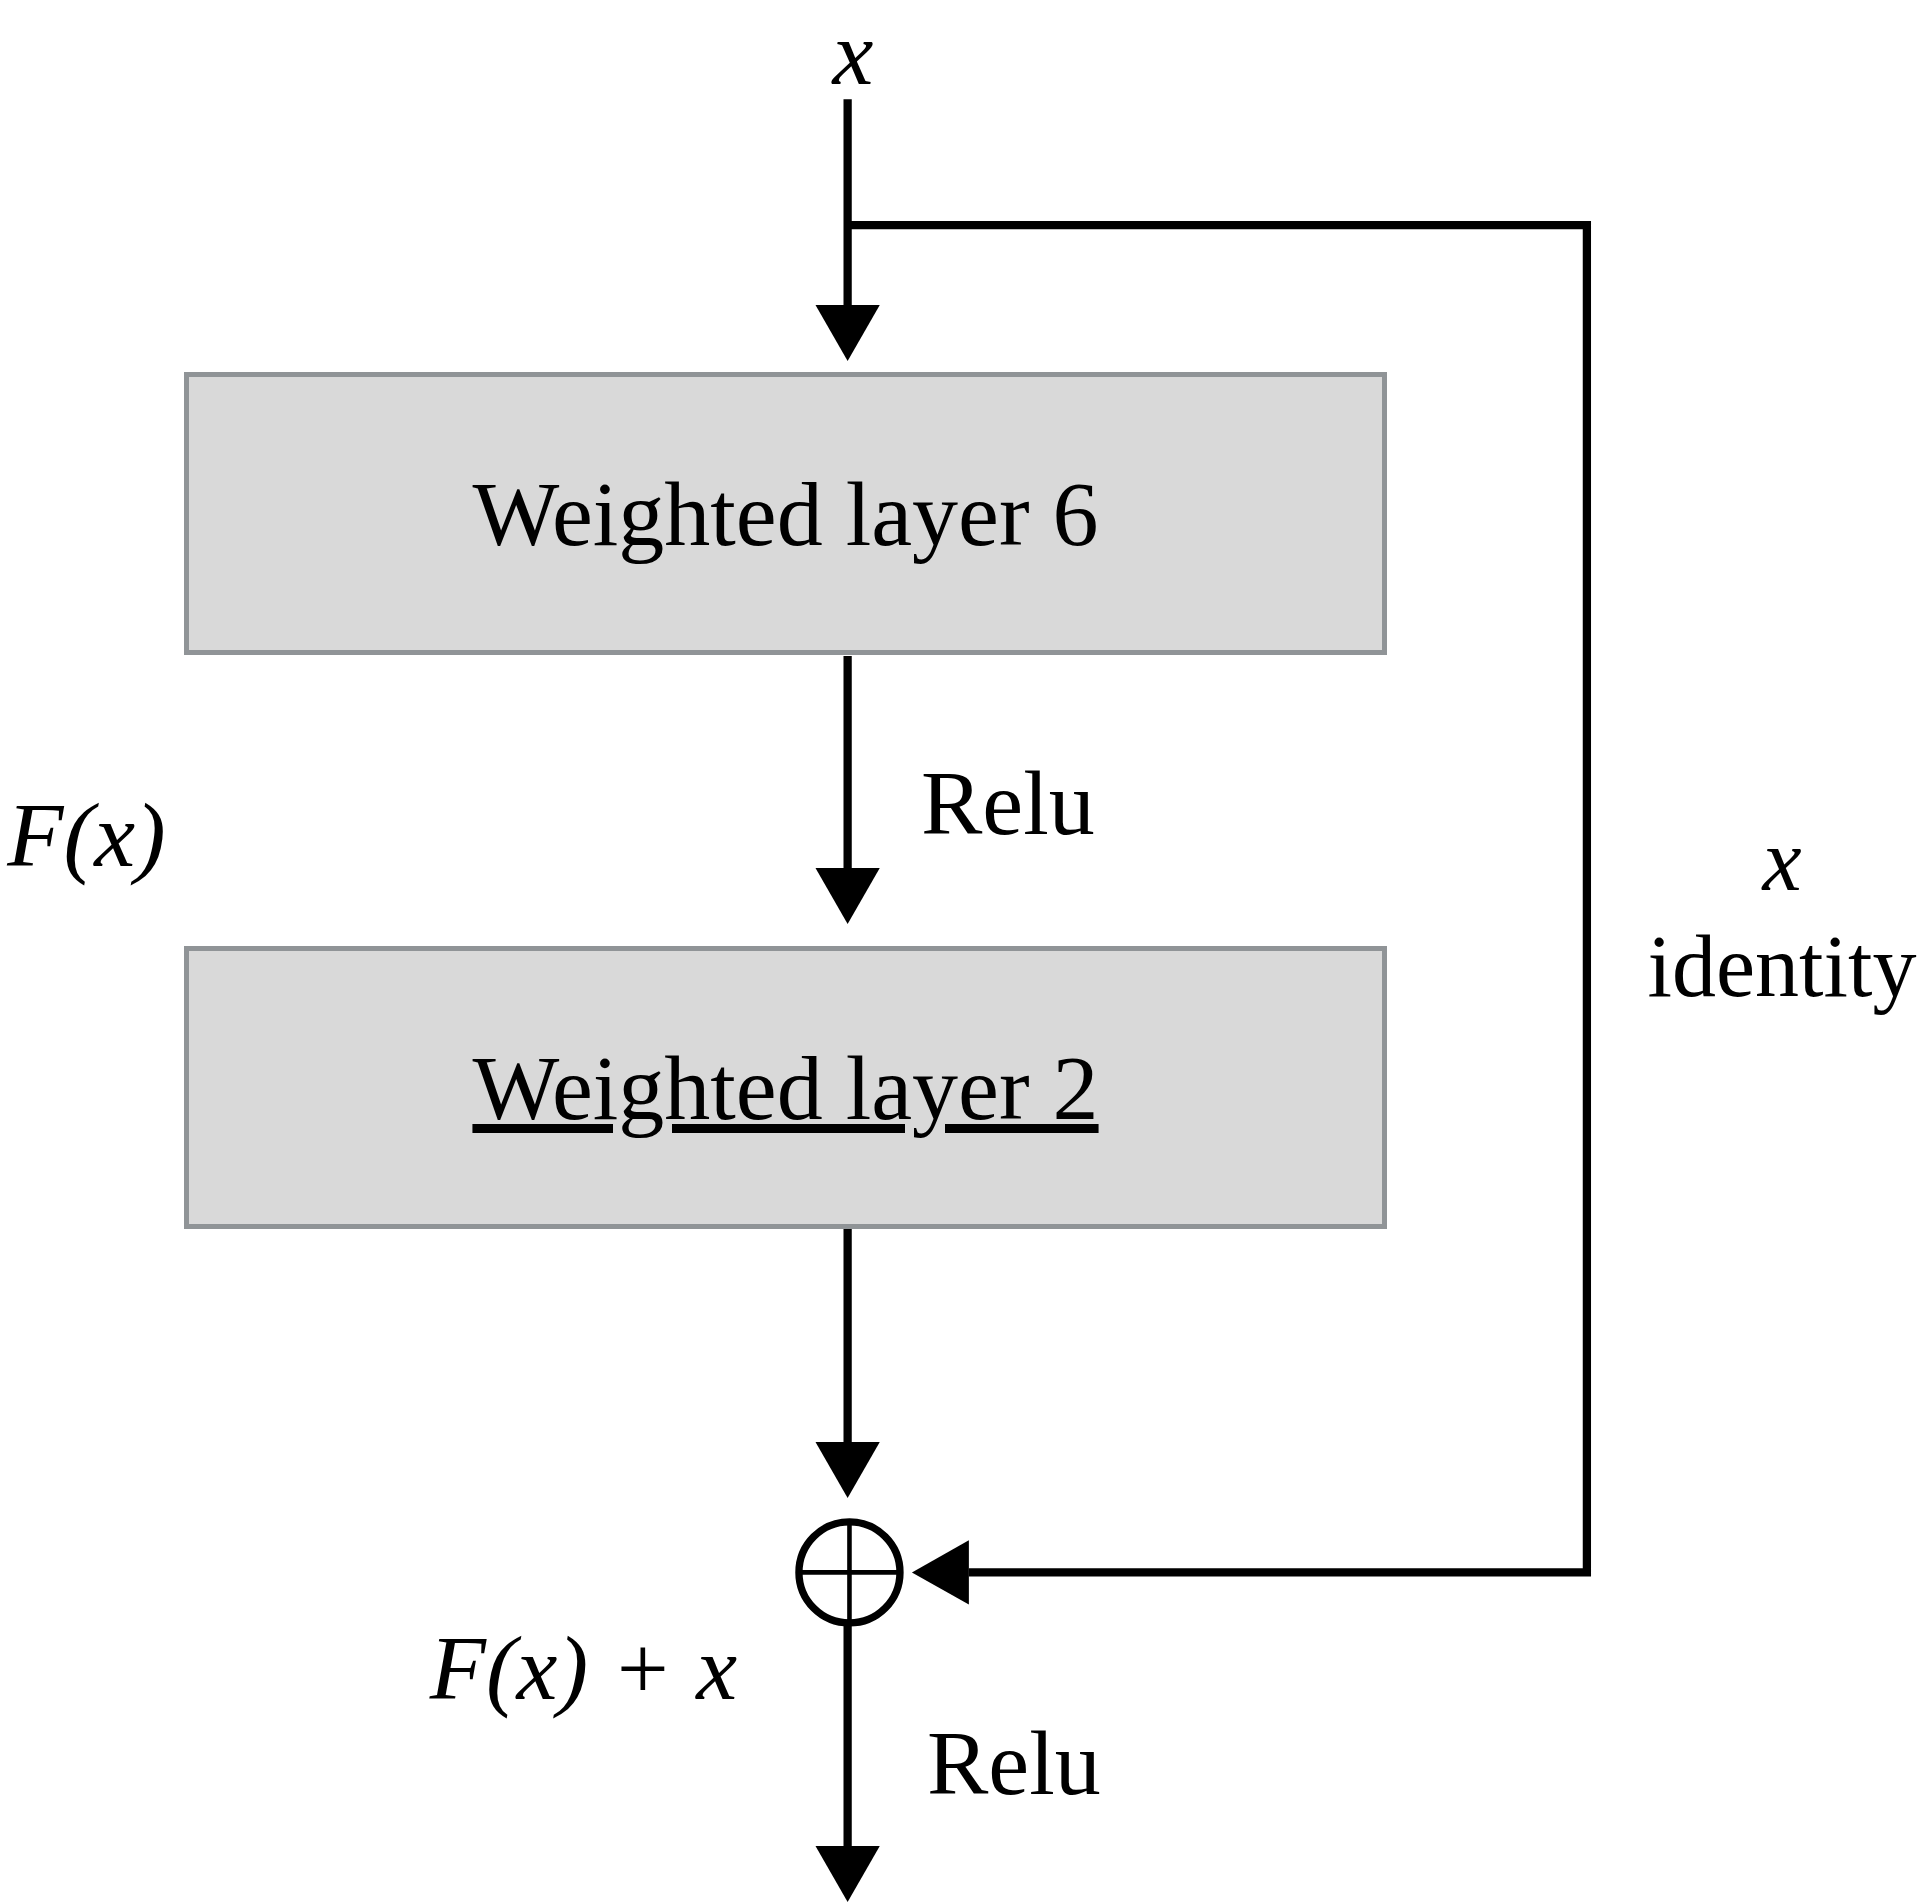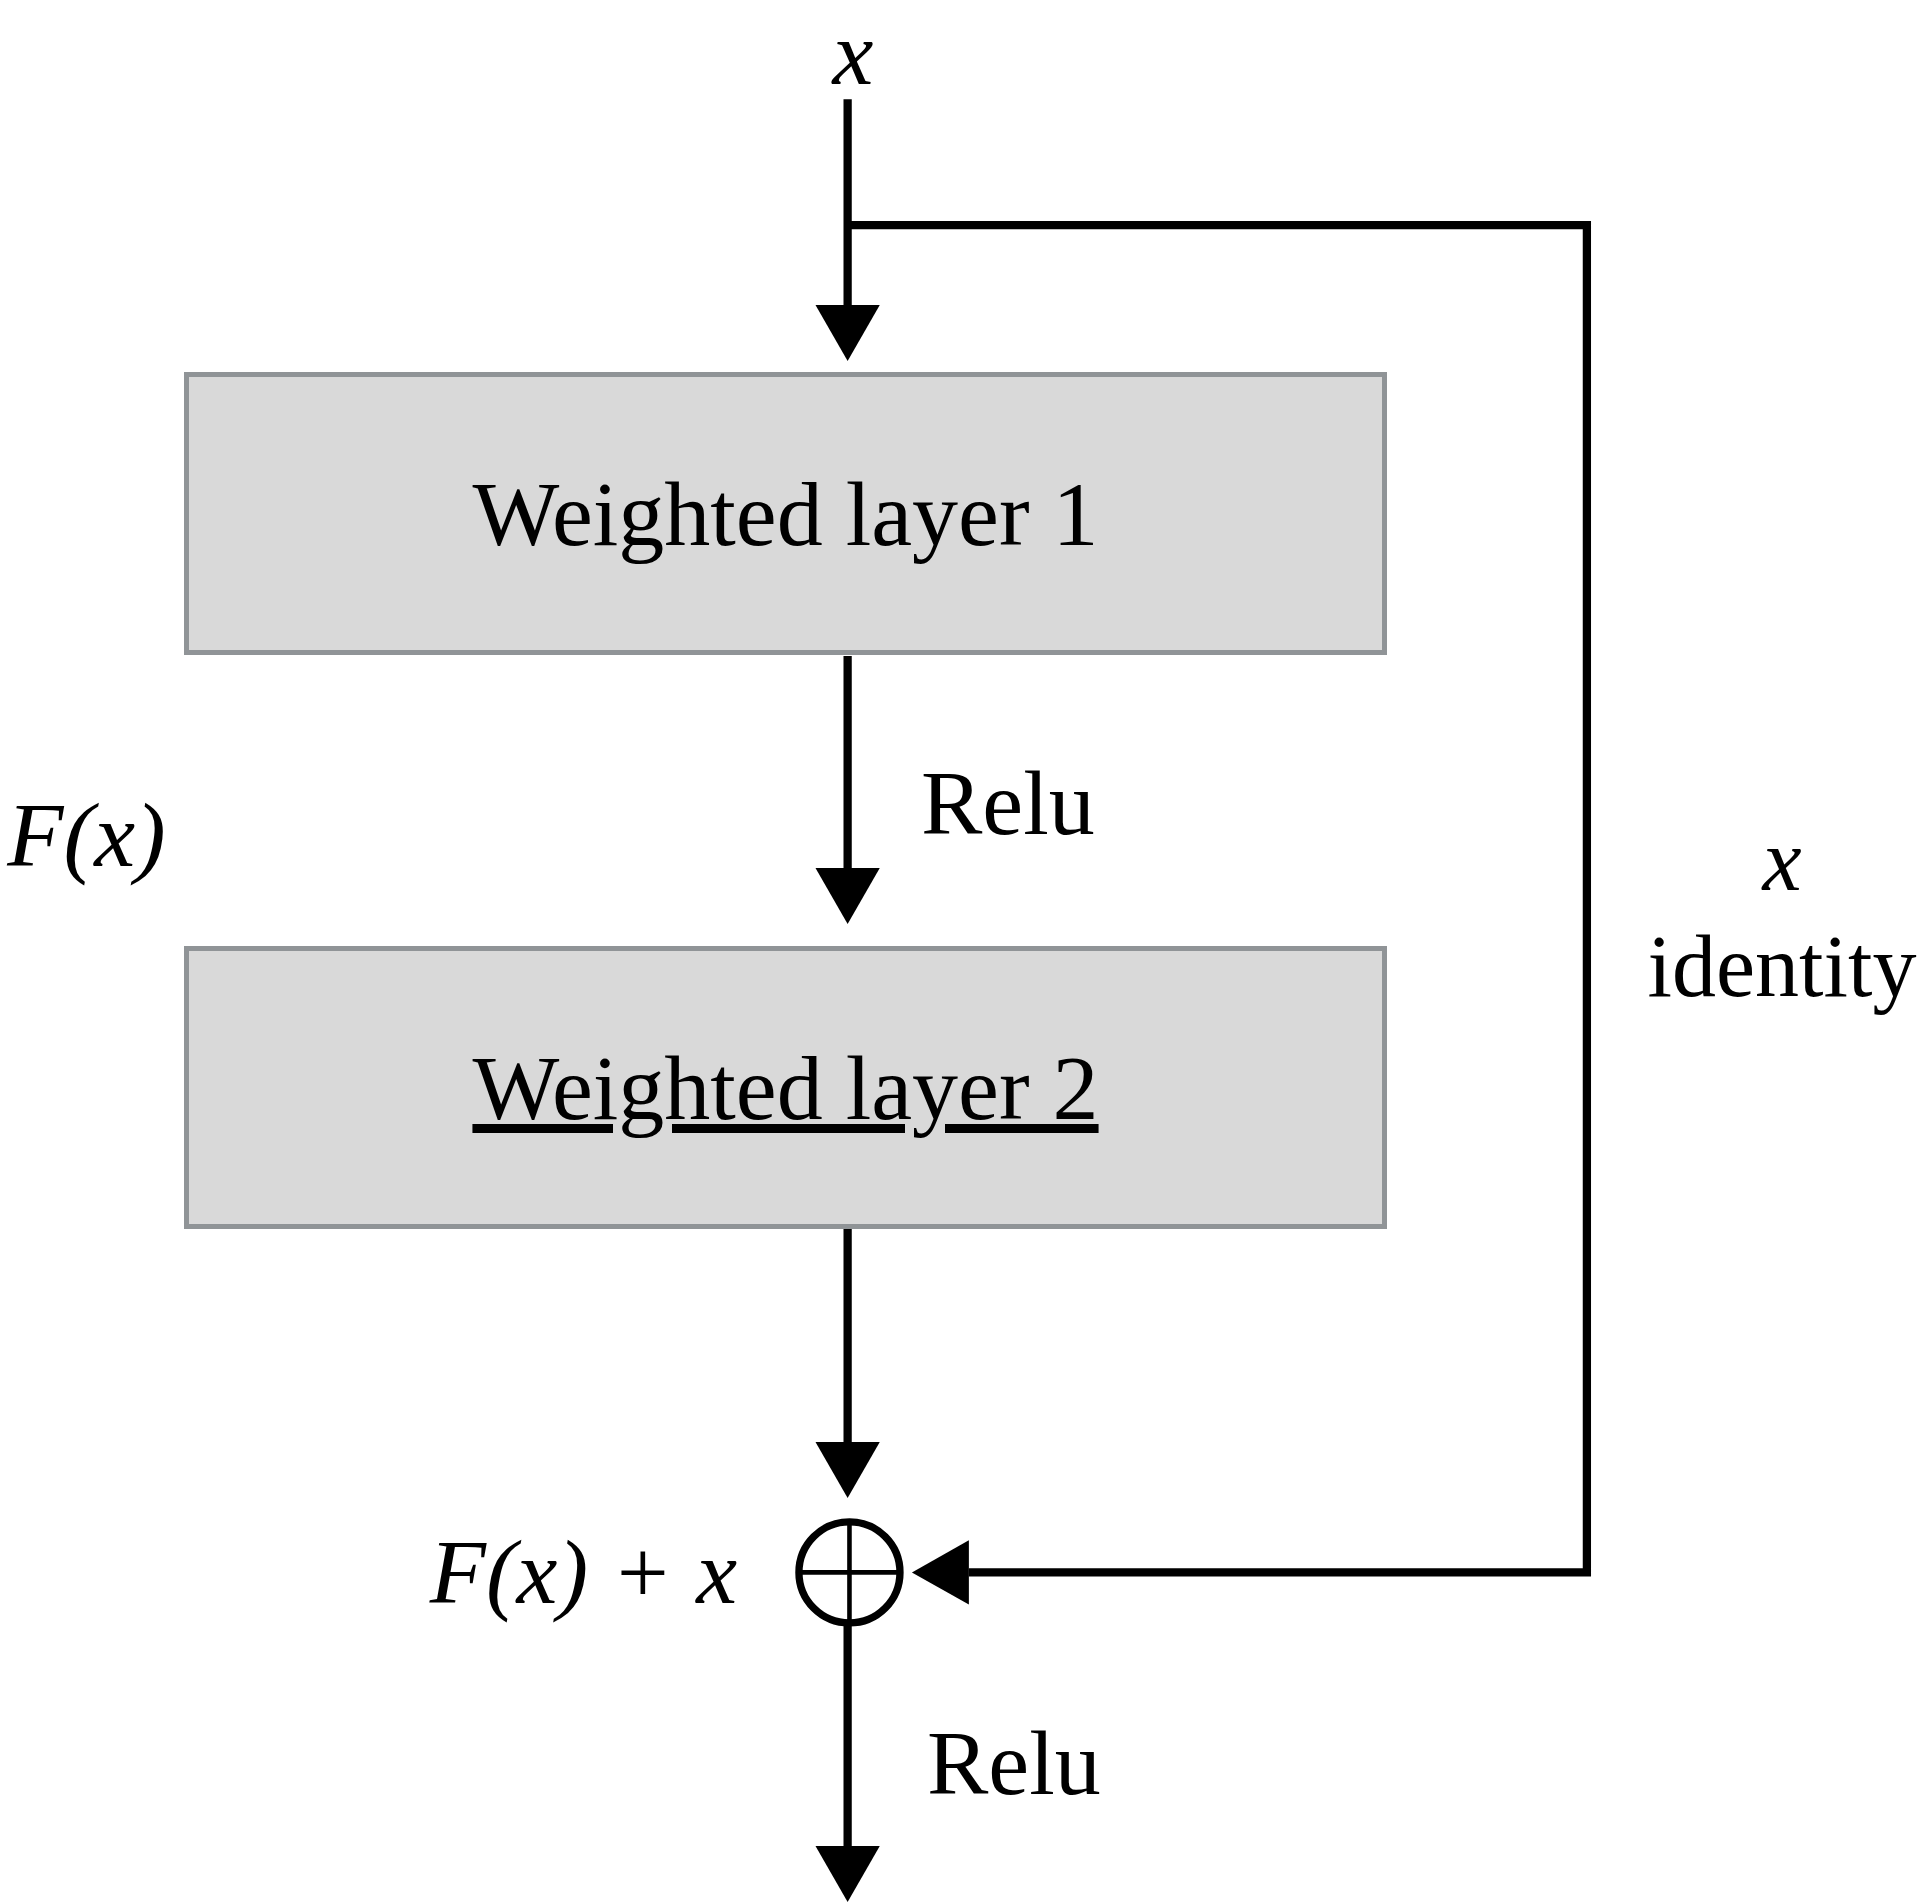--- a/index.html
+++ b/index.html
@@ -28,21 +28,21 @@
     line-height: 1;
   }
   .centered { transform: translate(-50%, -50%); }
   .vcentered { transform: translateY(-50%); }
   .italic { font-style: italic; }
 
   .input-x      { left: 853px; top: 53px; }
   .fx-label     { left: 7.3px;   top: 835px; }
   .relu-mid     { left: 921px; top: 803px; }
   .relu-out     { left: 927px; top: 1763px; }
-  .fx-plus-x    { right: 1186px; top: 1572px; }
+  .fx-plus-x    { right: 1186px; top: 1668px; }
 
   .identity-block {
     position: absolute;
     left: 1782px;
     top: 914px;
     transform: translate(-50%, -50%);
     text-align: center;
     font-size: 88px;
     line-height: 1.2;
   }
@@ -86,21 +86,21 @@
 
     <circle cx="925" cy="1712" r="55" fill="#ffffff" stroke="#000" stroke-width="8"></circle>
     <line x1="925" y1="1657" x2="925" y2="1767" stroke="#000" stroke-width="5"></line>
     <line x1="870" y1="1712" x2="980" y2="1712" stroke="#000" stroke-width="5"></line>
 
     <line x1="923" y1="1770" x2="923" y2="2012" stroke="#000" stroke-width="9"></line>
     <polygon points="888,2010 958,2010 923,2071" fill="#000"></polygon>
   </svg>
 
   <div class="layer-box box1">
-    <span>Weighted layer 1</span>
+    <span>Weighted layer 6</span>
   </div>
   <div class="layer-box box2">
     <span>Weighted layer 2</span>
   </div>
 
   <div class="label italic centered input-x">x</div>
 
   <div class="label italic vcentered fx-label">F(x)</div>
 
   <div class="label vcentered relu-mid">Relu</div>

